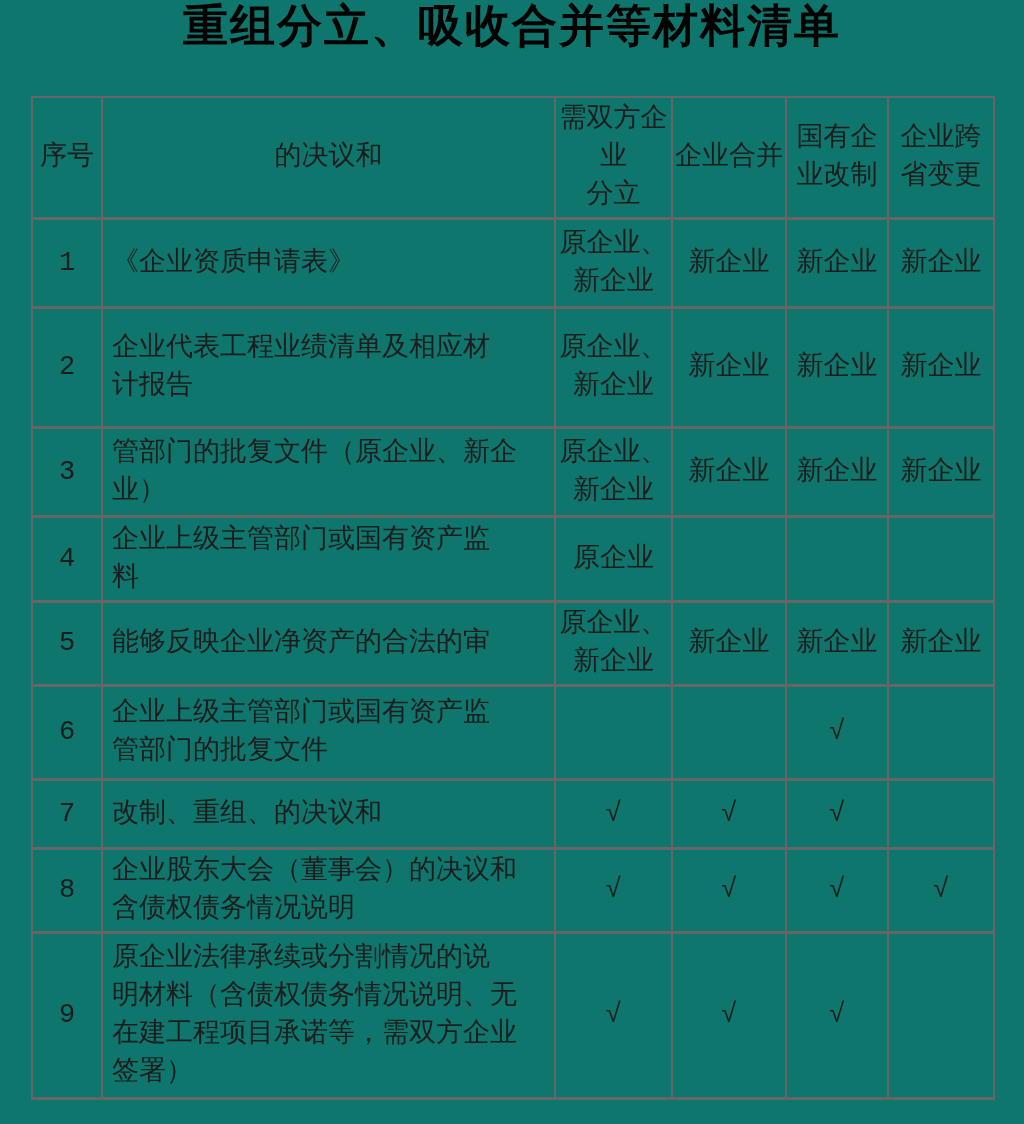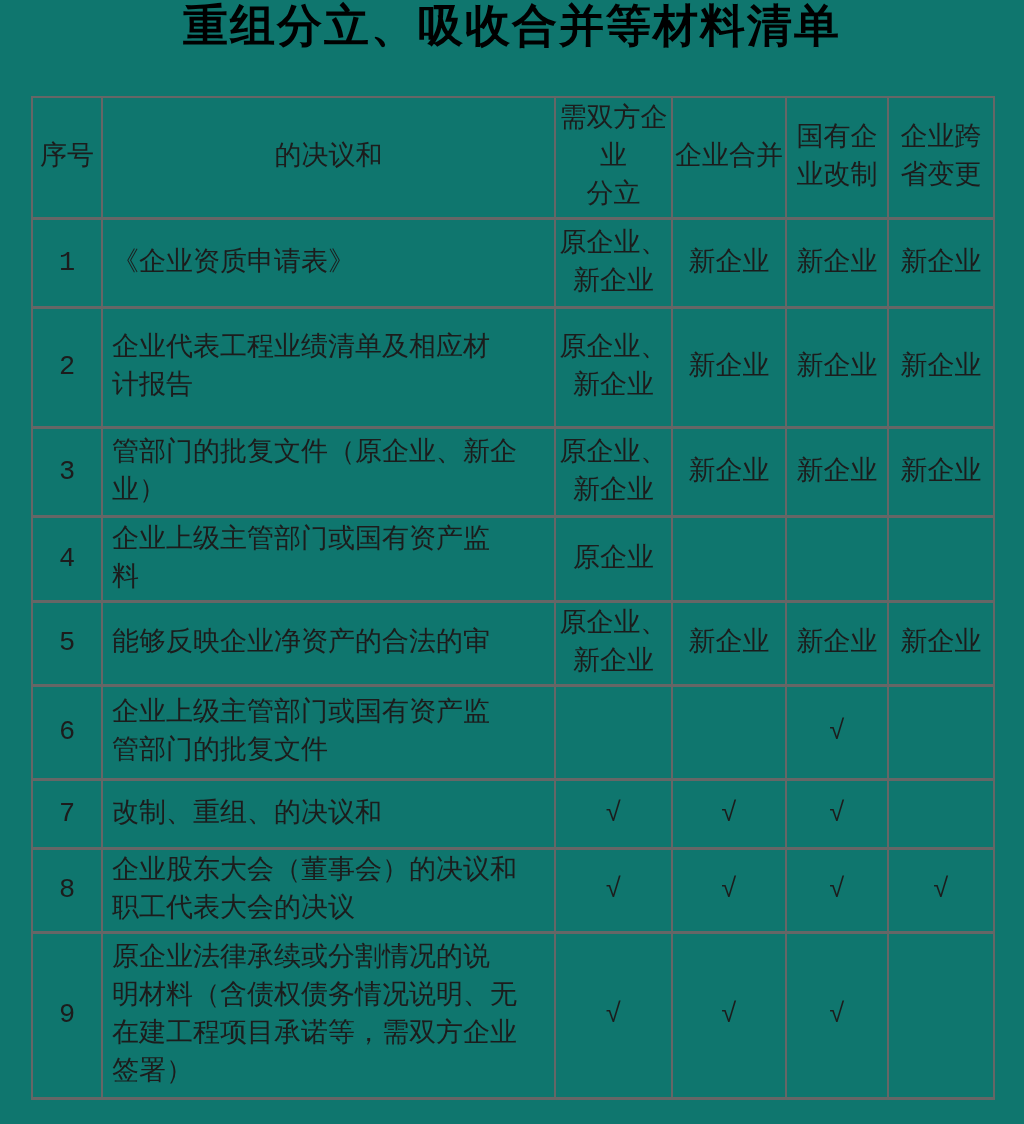--- a/index.html
+++ b/index.html
@@ -162,21 +162,21 @@
         <td class="serial">7</td>
         <td class="material">改制、重组、的决议和</td>
         <td>√</td>
         <td>√</td>
         <td>√</td>
         <td></td>
       </tr>
       <tr class="r8">
         <td class="serial">8</td>
         <td class="material">企业股东大会（董事会）的决议和
-职工代表大会的决议</td>
+含债权债务情况说明</td>
         <td>√</td>
         <td>√</td>
         <td>√</td>
         <td>√</td>
       </tr>
       <tr class="r9">
         <td class="serial">9</td>
         <td class="material">原企业法律承续或分割情况的说
 明材料（含债权债务情况说明、无
 在建工程项目承诺等，需双方企业

